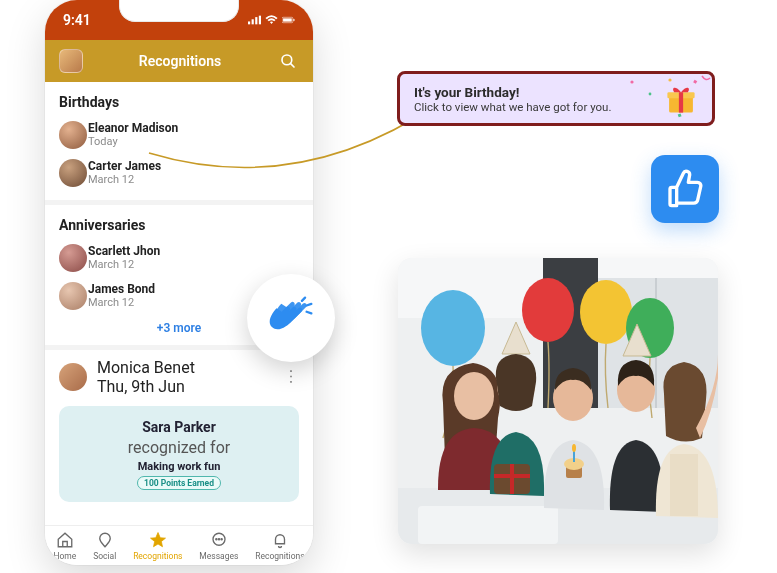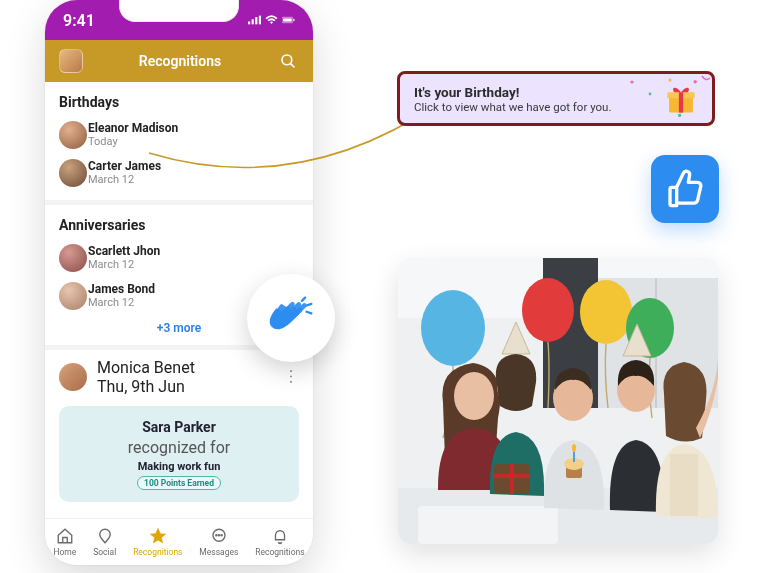--- a/index.html
+++ b/index.html
@@ -6,21 +6,21 @@
   body { font-family: -apple-system, BlinkMacSystemFont, "Segoe UI", Roboto, Helvetica, Arial, sans-serif; width: 777px; height: 573px; position: relative; background: #fff; color: #222; }
 
   
   .phone {
     position: absolute; left: 45px; top: 0; width: 268px; height: 565px;
     border-radius: 32px; background: #fff;
     box-shadow: 0 14px 40px rgba(0,0,0,.15), 0 0 0 1px rgba(0,0,0,.03);
     overflow: hidden;
   }
   .notch { position: absolute; left: 50%; transform: translateX(-50%); top: 0; width: 120px; height: 22px; background: #fff; border-bottom-left-radius: 16px; border-bottom-right-radius: 16px; z-index: 3; border:1px solid #e9e9e9; border-top:none;}
-  .statusbar { height: 40px; background: #a21caf; display: flex; align-items: center; justify-content: space-between; padding: 0 18px; color: #fff; font-size: 16px; font-weight: 600; }
+  .statusbar { height: 40px; background: #c2410c; display: flex; align-items: center; justify-content: space-between; padding: 0 18px; color: #fff; font-size: 14px; font-weight: 600; }
   .status-icons { display:flex; gap:4px; align-items:center; }
   .status-icons svg { width:13px; height:10px; fill:#fff; }
   .navbar { height: 42px; background: #c79a27; display:flex; align-items:center; justify-content: space-between; padding:0 14px; }
   .navbar .avatar { width:24px; height:24px; border-radius:6px; background:linear-gradient(135deg,#e8b97a,#b87a4a); border:1px solid rgba(255,255,255,.4); }
   .navbar .title { color:#fff; font-size:14px; font-weight:600; }
   .navbar .search { width:22px; height:22px; display:flex; align-items:center; justify-content:center; }
 
   .content { height: calc(100% - 40px - 42px - 55px); overflow:hidden; background:#fff; }
 
   .section-title { font-size:14px; font-weight:700; color:#222; padding:12px 14px 6px; }
@@ -38,21 +38,21 @@
   .card { margin:10px 0 10px; border-radius:10px; background:#eaf4ff; display:flex; overflow:hidden; position:relative; height:96px; }
   .card-left { flex:1; background:#e8f3ff; position:relative; display:flex; flex-direction:column; align-items:center; justify-content:center; }
   .card-left .tag { font-size:8px; font-weight:800; color:#2b6bc8; letter-spacing:.3px; }
   .card-left svg { width:80px; height:55px; }
   .card-right { flex:1; background:#def0f2; display:flex; flex-direction:column; align-items:center; justify-content:center; gap:3px; padding:6px; text-align:center;}
   .card-right .n { font-size:14px; font-weight:700; color:#223; }
   .card-right .r { font-size:16px; color:#555; }
   .card-right .m { font-size:11px; font-weight:700; color:#223; }
   .card-right .pts { font-size:8.5px; font-weight:700; color:#1a8f86; border:1px solid #4fb7ad; border-radius:8px; padding:1px 6px; background:#eafaf8; }
 
-  .tabbar { position:absolute; bottom:0; left:0; right:0; height:47px; background:#fff; border-top:1px solid #eee; display:flex; justify-content:space-around; align-items:center; }
+  .tabbar { position:absolute; bottom:0; left:0; right:0; height:40px; background:#fff; border-top:1px solid #eee; display:flex; justify-content:space-around; align-items:center; }
   .tab { display:flex; flex-direction:column; align-items:center; gap:2px; font-size:8.5px; color:#6b6b6b; cursor:pointer; }
   .tab.active { color:#e2a500; }
   .tab svg { width:18px; height:18px; }
   .tab.active svg { fill:#e2a500; stroke:#e2a500; }
 
   
   .banner {
     position:absolute; left:397px; top:71px; width:318px; height:55px;
     background:#ece3ff; border:3px solid #7f1d1d; border-radius:8px;
     display:flex; align-items:center; padding:0 14px; gap:12px;

